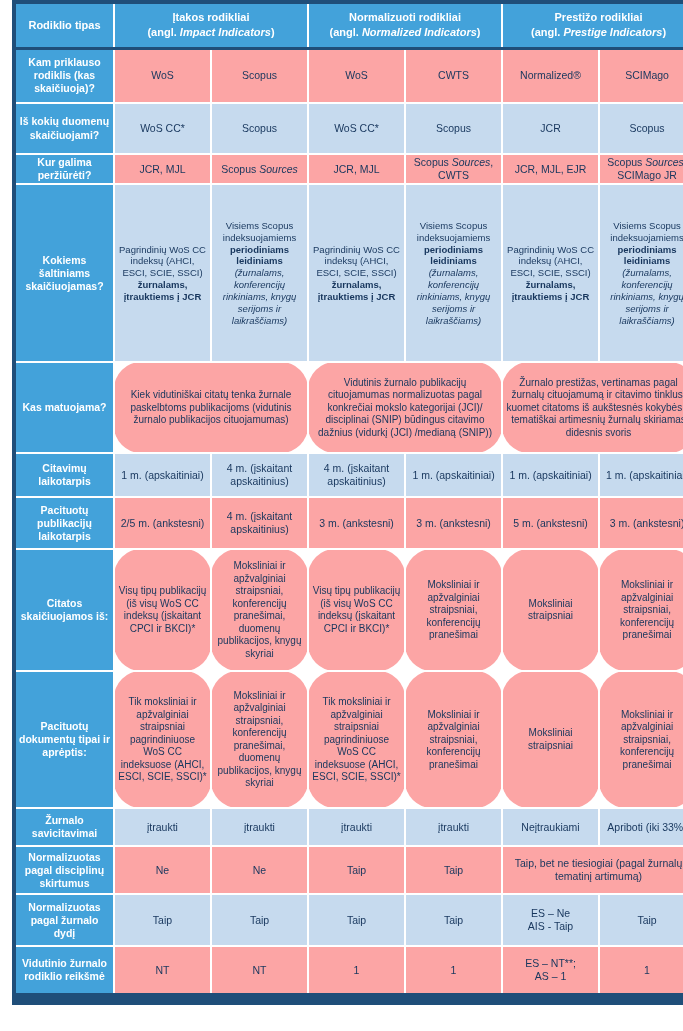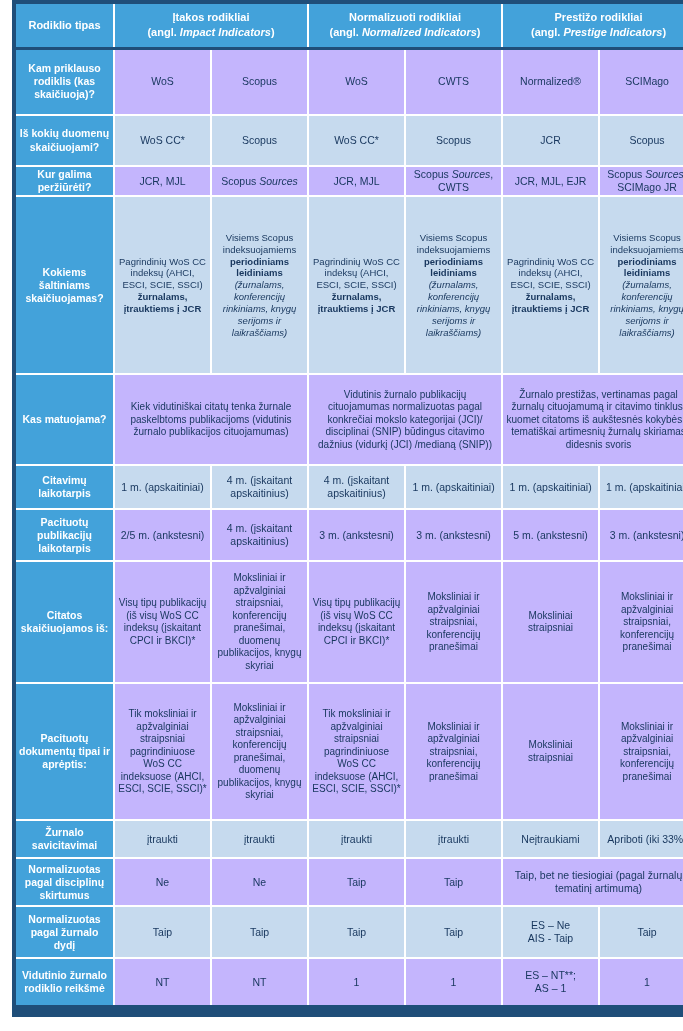--- a/index.html
+++ b/index.html
@@ -10,32 +10,32 @@
   col.c-data{width:97px;}
   th,td{border:2px solid #ffffff;text-align:center;vertical-align:middle;
         padding:1px 3px;box-sizing:border-box;overflow:hidden;word-wrap:break-word;
         font-weight:normal;}
   
   .hd,.lbl{background:#43A2DA;color:#ffffff;font-weight:bold;}
   .hd{font-size:11px;line-height:1.35;white-space:pre-line;}
   .lbl{font-size:10.5px;line-height:1.25;}
   
   td{color:#17365D;font-size:10.5px;line-height:1.25;}
-  .light{background:#c4b5fd;}
+  .light{background:#fca5a5;}
   .dark{background:#C6DAEE;}
   .bold-cell{font-weight:bold;font-size:11px;}
   .pre{white-space:pre-line;margin-left:28px;}
   .fs-s td{font-size:9.5px;}
-  .fs-m td{font-size:10px;}
+  .fs-m td{font-size:10px;border-radius:27px;}
   .seg-b{font-weight:bold;}
   .seg-i{font-style:italic;}
   
   tr.hrow1 th, tr.hrow1 td, tr.hrow2 th, tr.hrow2 td{border-bottom:3px solid #1F4E79;}
   
-  tr.r1 >*{height:46px;} tr.r2 >*{height:19px;} tr.r3 >*{height:67px;}
+  tr.r1 >*{height:46px;} tr.r2 >*{height:19px;} tr.r3 >*{height:55px;}
   tr.r4 >*{height:51px;} tr.r5 >*{height:29px;} tr.r6 >*{height:178px;}
   tr.r7 >*{height:91px;} tr.r8 >*{height:44px;} tr.r9 >*{height:52px;}
   tr.r10 >*{height:122px;} tr.r11 >*{height:137px;} tr.r12 >*{height:38px;}
   tr.r13 >*{height:48px;} tr.r14 >*{height:52px;} tr.r15 >*{height:53px;}
 </style>
 </head>
 <body>
 
 <div class="page">
 <table>

